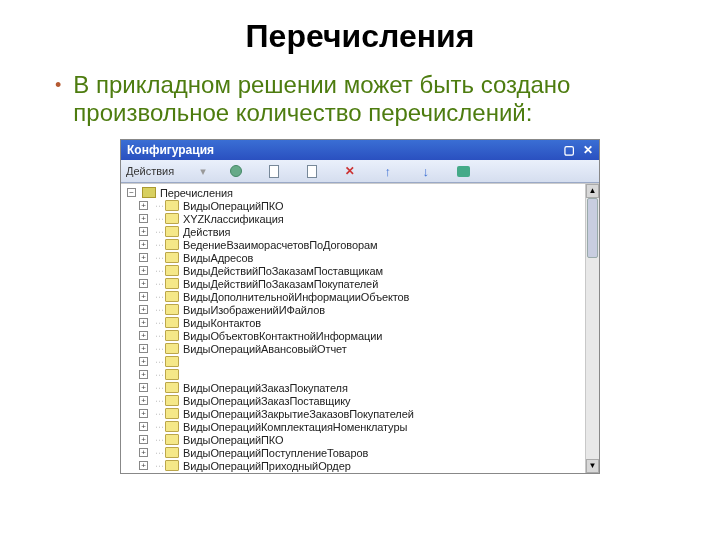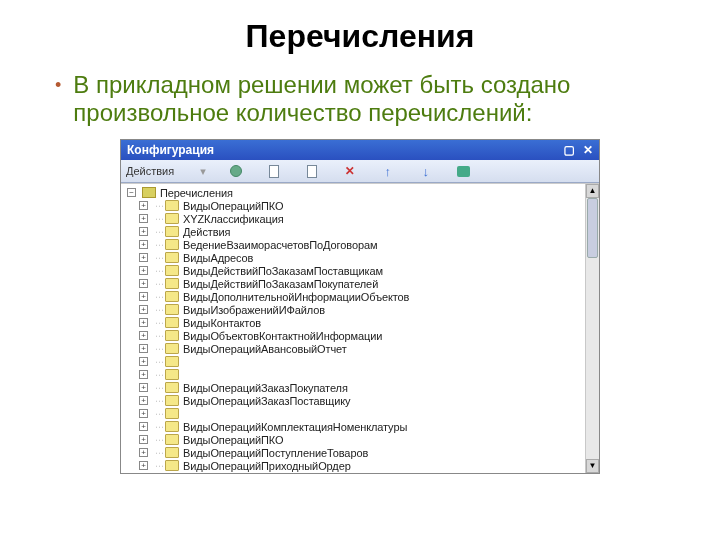--- a/index.html
+++ b/index.html
@@ -322,20 +322,21 @@
           <span class="tree-expander">+</span>
           <span class="tree-connector">⋯</span>
           <span class="tree-pict"></span>
           <span class="tree-label">ВидыОперацийЗаказПоставщику</span>
         </div>
         <div class="tree-row">
           <span class="tree-indent"></span>
           <span class="tree-expander">+</span>
           <span class="tree-connector">⋯</span>
           <span class="tree-pict"></span>
+          <span class="tree-label">ВидыОперацийЗакрытиеЗаказовПокупателей</span>
         </div>
         <div class="tree-row">
           <span class="tree-indent"></span>
           <span class="tree-expander">+</span>
           <span class="tree-connector">⋯</span>
           <span class="tree-pict"></span>
           <span class="tree-label">ВидыОперацийКомплектацияНоменклатуры</span>
         </div>
         <div class="tree-row">
           <span class="tree-indent"></span>

